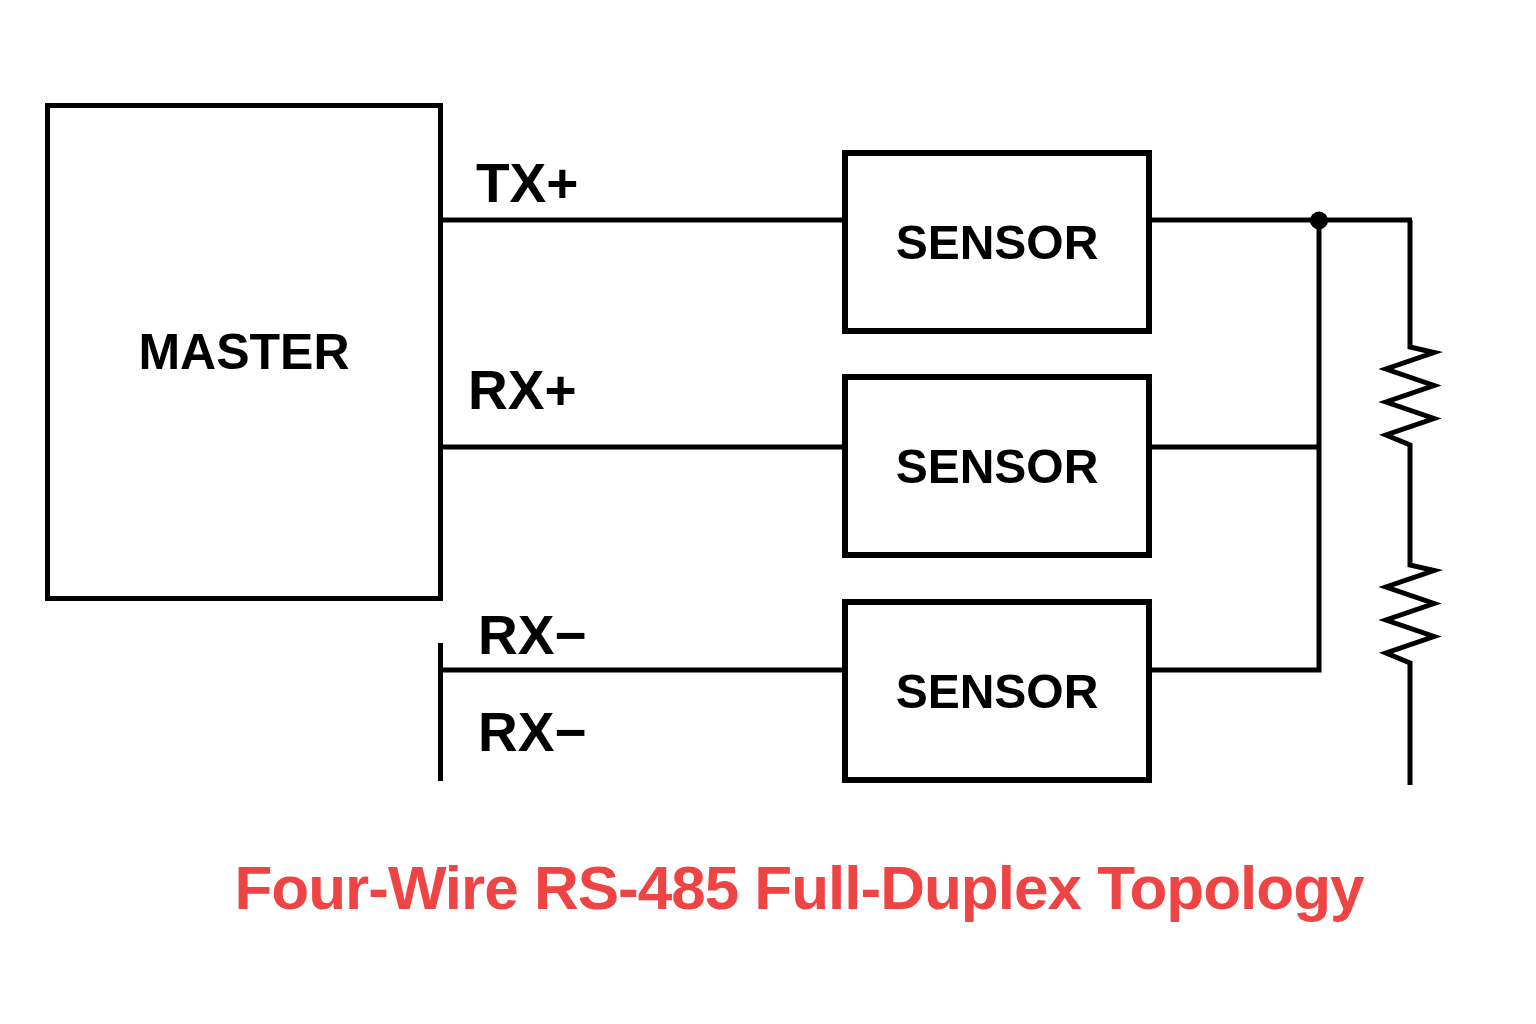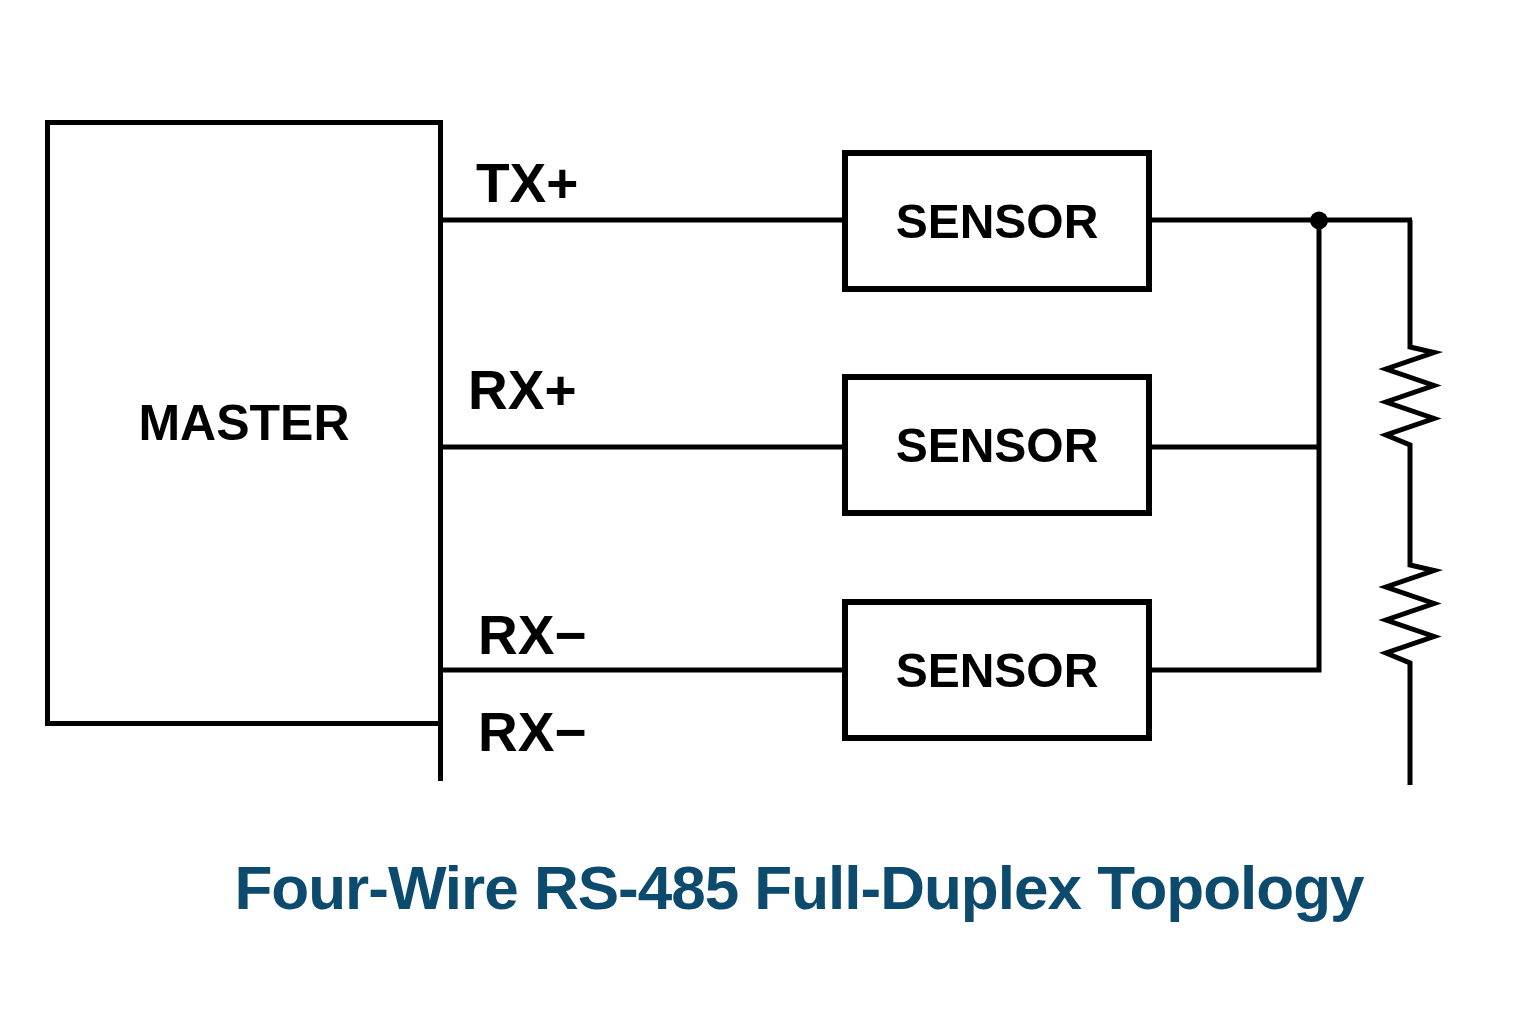--- a/index.html
+++ b/index.html
@@ -22,27 +22,27 @@
 
   .box {
     position: absolute;
     background: #ffffff;
     border: 5px solid #000000;
     display: flex;
     align-items: center;
     justify-content: center;
   }
   .box.master {
-    left: 45px; top: 120px;
-    width: 398px; height: 606px;
+    left: 45px; top: 103px;
+    width: 398px; height: 498px;
     border-width: 5px;
   }
   .box.sensor {
     left: 842px;
-    width: 310px; height: 142px;
+    width: 310px; height: 184px;
     border-width: 6px;
   }
   .box.sensor.s1 { top: 150px; }
   .box.sensor.s2 { top: 374px; }
   .box.sensor.s3 { top: 599px; }
 
   .box-label {
     font-weight: bold;
     color: #000000;
     white-space: nowrap;
@@ -65,21 +65,21 @@
 
   .diagram-title {
     position: absolute;
     left: 63px; top: 857px;
     width: 1472px;
     text-align: center;
     font-weight: bold;
     font-size: 62px;
     line-height: 1;
     letter-spacing: -1px;
-    color: #0c4a6e;
+    color: #ef4444;
     white-space: nowrap;
   }
 </style>
 </head>
 <body>
 
 <div class="canvas">
 
   <svg class="wiring" viewBox="0 0 1536 1024">
 

